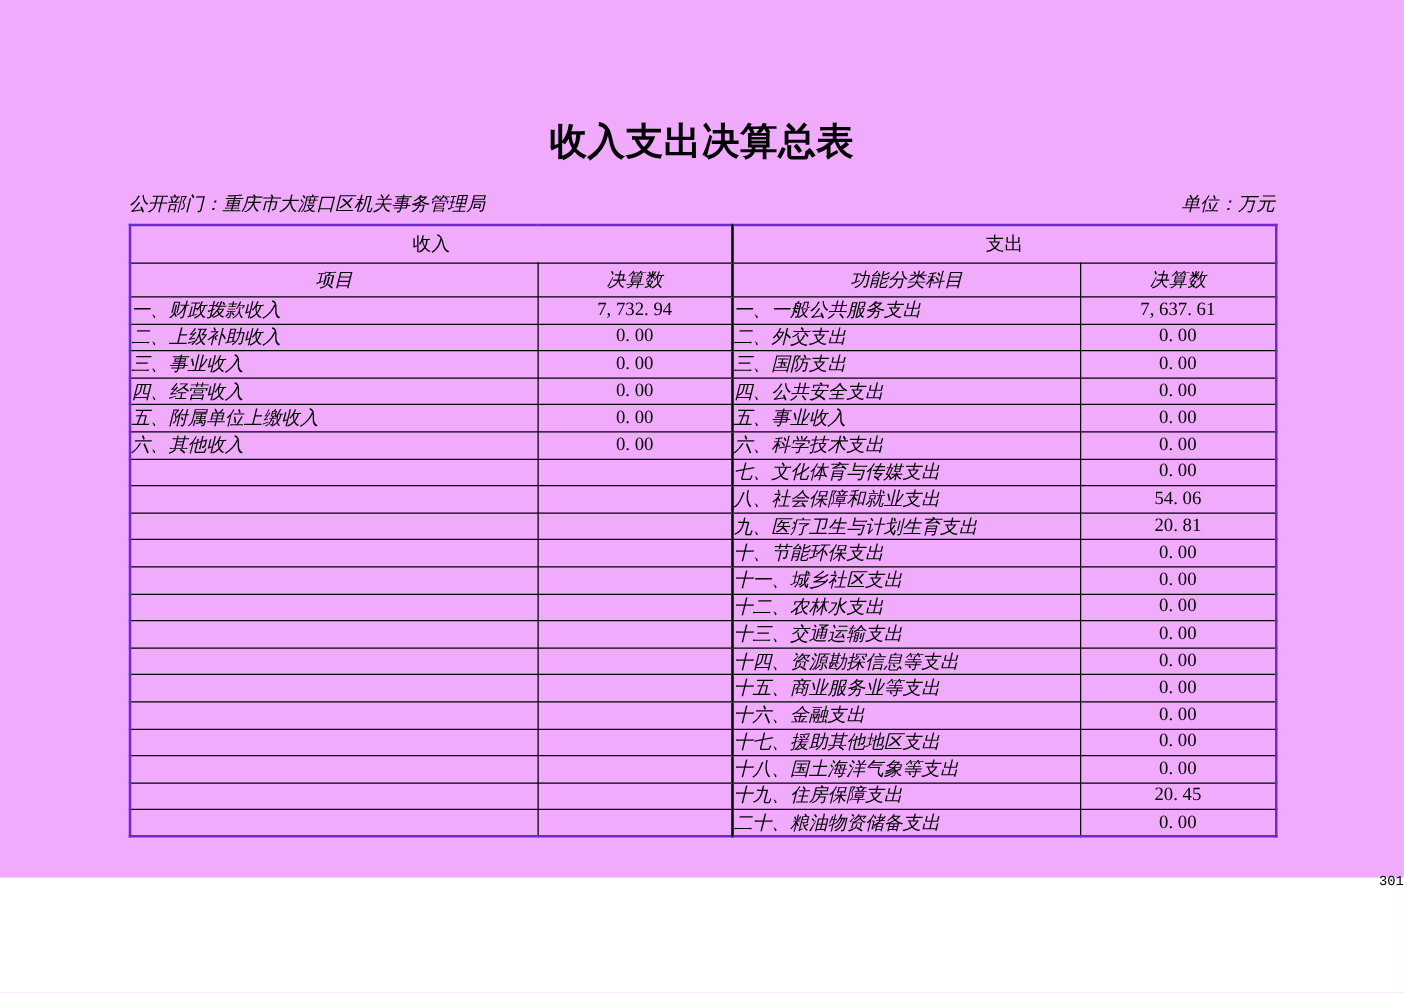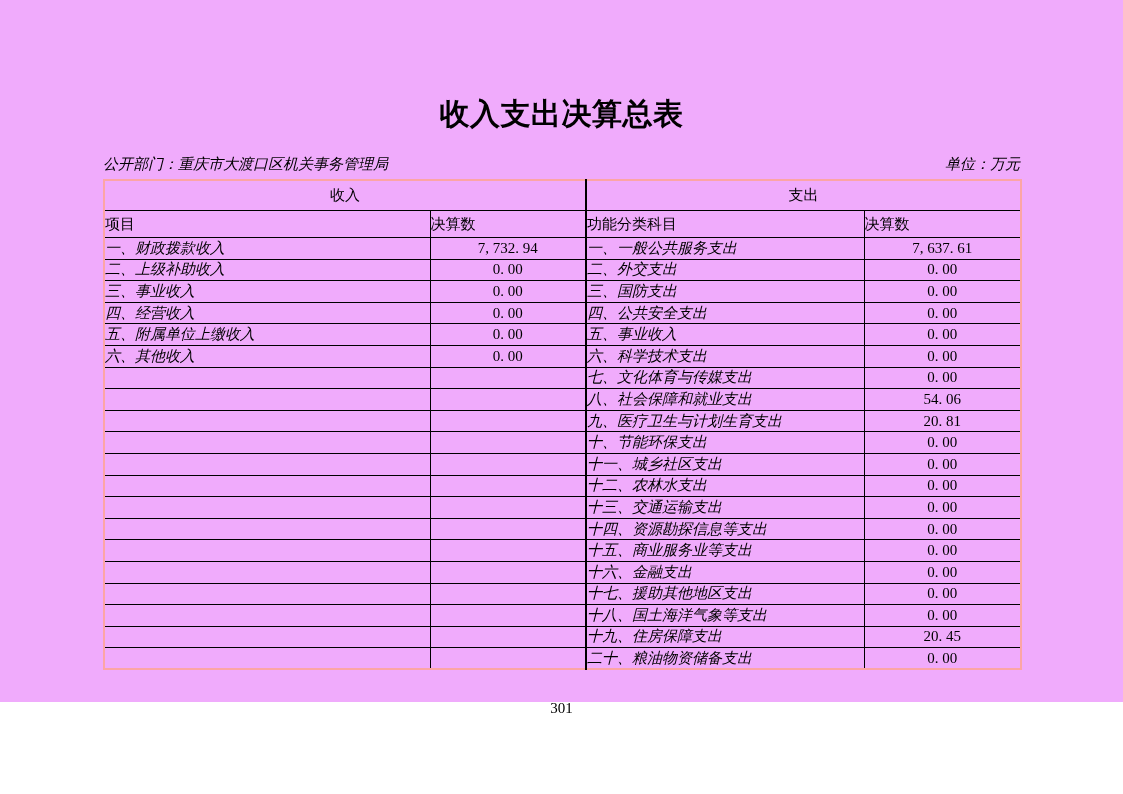--- a/index.html
+++ b/index.html
@@ -45,39 +45,40 @@
     line-height: 20px;
     font-style: italic;
   }
   table.fin-table {
     position: absolute;
     left: 103px;
     top: 179px;
     width: 917px;
     border-collapse: collapse;
     table-layout: fixed;
-    border: 2px solid #fca5a5;
+    border: 2px solid #6d28d9;
   }
   table.fin-table th,
   table.fin-table td {
     border: 1px solid #000000;
     font-weight: normal;
     font-size: 15px;
     padding: 0;
     overflow: hidden;
     white-space: nowrap;
     vertical-align: middle;
   }
   tr.group-header-row th {
     height: 29px;
     text-align: center;
   }
   tr.col-header-row th {
     height: 26px;
-    text-align: left;
+    text-align: center;
+    font-style: italic;
   }
   tbody tr {
     height: 21.6px;
   }
   td.item-cell {
     text-align: left;
     padding-left: 10px;
     font-style: italic;
   }
   td.num-cell {
@@ -85,22 +86,23 @@
     padding-right: 5px;
   }
   .center-divider {
     border-left: 2px solid #000000 !important;
   }
   .page-number {
     position: absolute;
     top: 700px;
     left: 0;
     width: 100%;
-    text-align: center;
-    font-size: 15px;
+    text-align: right;
+    font-size: 11px;
+    font-family: Liberation Mono, monospace;
   }
 </style>
 </head>
 <body>
 
 <div class="page">
 
   <h1 class="doc-title">收入支出决算总表</h1>
 
   <div class="meta-line">

